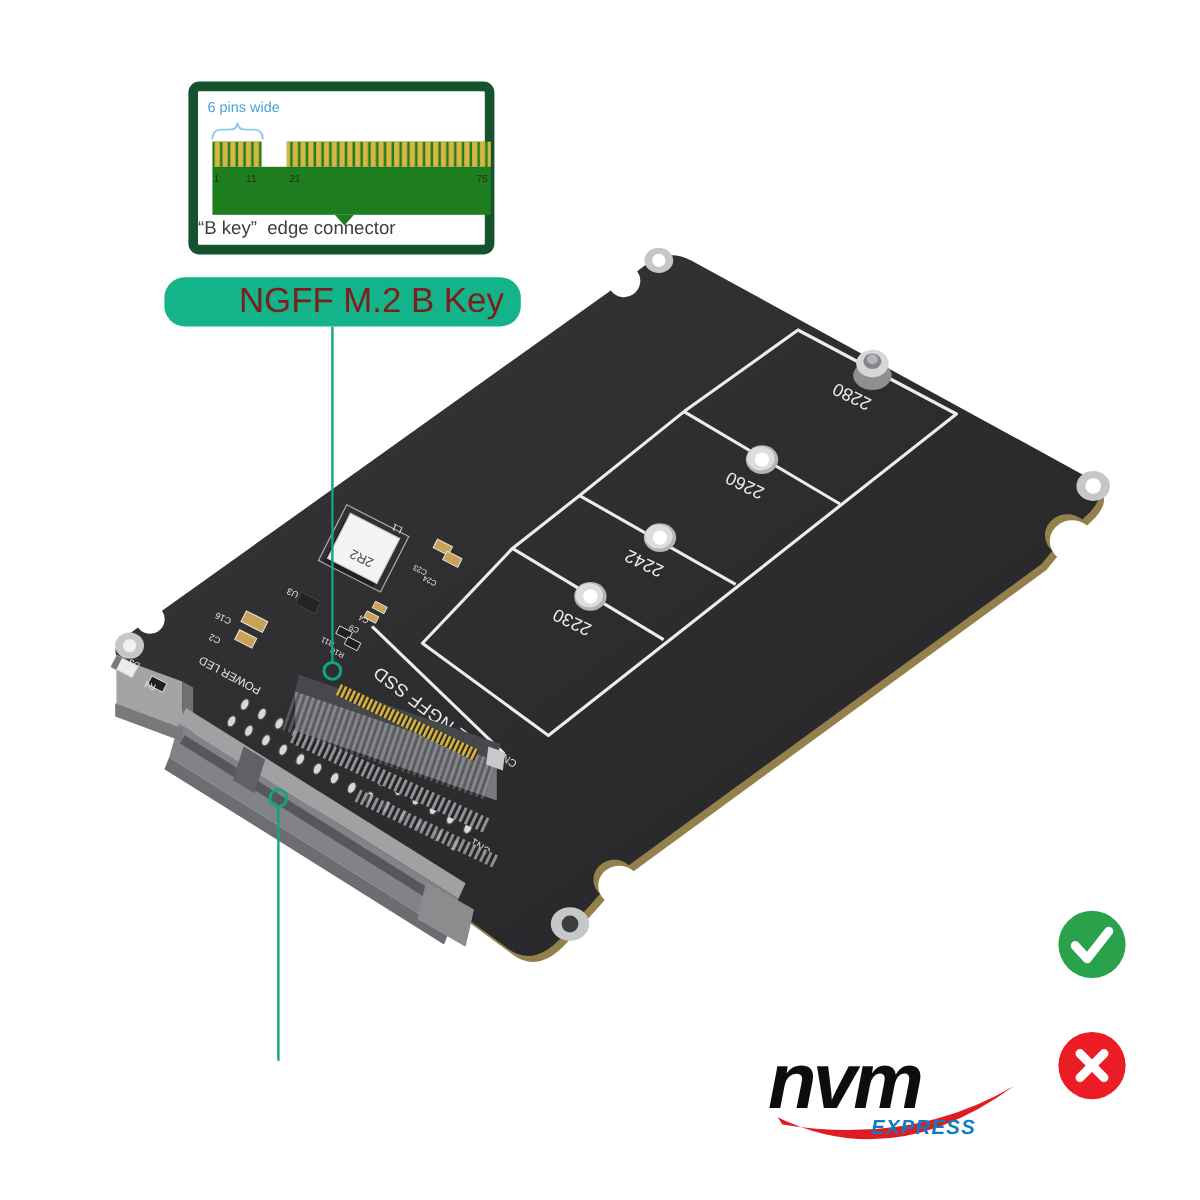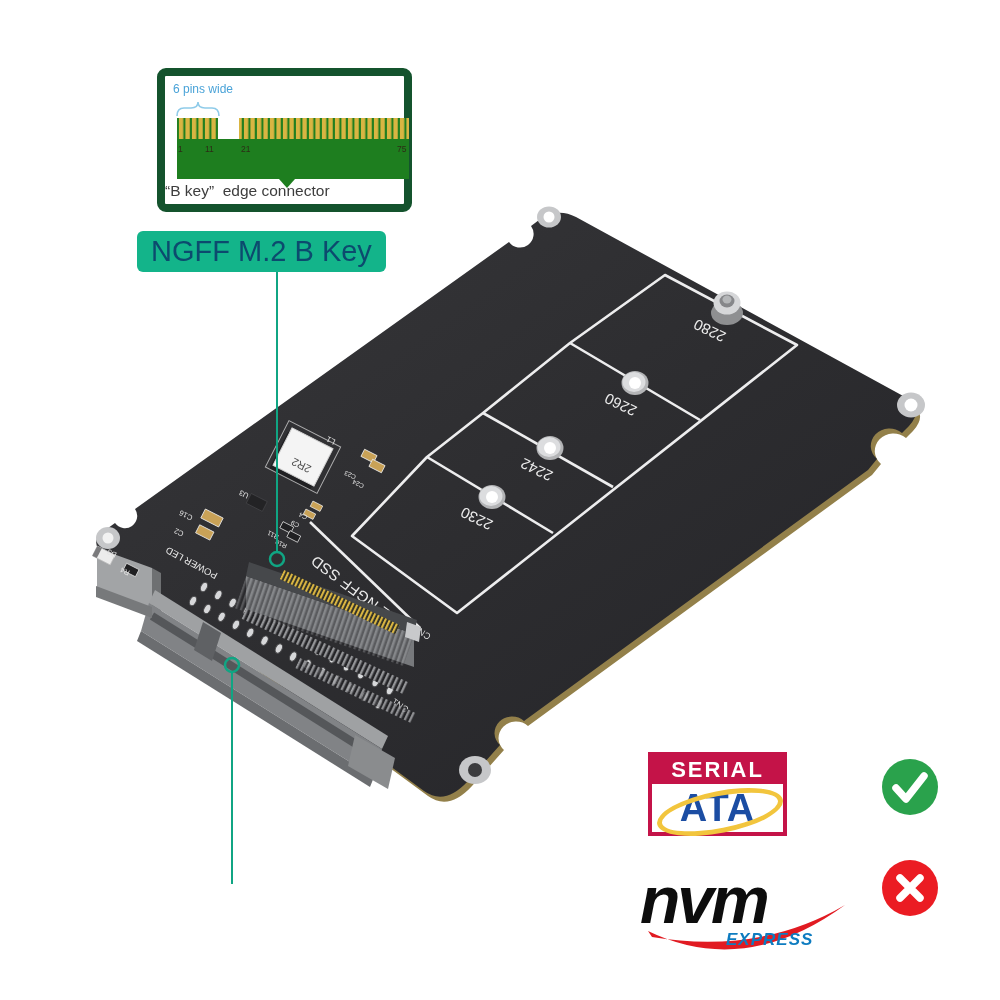--- a/index.html
+++ b/index.html
@@ -10,21 +10,21 @@
 
   
   #inset{left:133px;top:68px;width:255px;height:144px;background:#fff;
          border:8px solid #14532d;border-radius:9px;box-sizing:border-box;margin-left:24px;}
   #inset .pins-wide{position:absolute;left:8px;top:6px;font-size:12px;color:#4aa3d8;}
   #inset .caption{position:absolute;left:0;bottom:4px;width:100%;text-align:left;
                   font-size:15.5px;color:#3d3d3d;white-space:pre;}
 
   
   .callout-label{display:flex;align-items:center;justify-content:center;
-                 background:#13b48a;color:#0c4a6e;border-radius:6px;white-space:pre;}
+                 background:#13b48a;color:#7f1d1d;border-radius:17px;white-space:pre;padding-left:48px;}
   #label-m2{left:137px;top:231px;width:249px;height:41px;font-size:29px;}
   #label-sata{left:135px;top:884px;width:187px;height:45px;font-size:28px;}
 
   
   #logo-sata{left:648px;top:752px;width:139px;height:84px;background:#c41348;
              box-sizing:border-box;padding:4px;}
   #logo-sata .serial{height:28px;display:flex;align-items:center;justify-content:center;
              color:#fff;font-weight:800;font-size:22px;letter-spacing:2px;}
   #logo-sata .ata-box{position:relative;height:48px;background:#ffffff;
              display:flex;align-items:center;justify-content:center;}
@@ -251,27 +251,20 @@
         <text x="40" y="76">11</text>
         <text x="76" y="76">21</text>
         <text x="232" y="76">75</text>
       </g>
     </svg>
     <div class="caption">“B key”  edge connector</div>
   </div>
 
   <div id="label-m2" class="abs callout-label">NGFF M.2 B Key</div>
 
-  <div id="logo-sata" class="abs">
-    <div class="serial">SERIAL</div>
-    <div class="ata-box">
-      <span class="ata">ATA</span>
-      <div class="swoosh"></div>
-    </div>
-  </div>
   <svg class="abs" style="left:880px;top:757px" width="60" height="60" viewBox="0 0 60 60">
     <circle cx="30" cy="30" r="28" fill="#2aa24c"></circle>
     <path d="M16,31 L26,42 L44,19" stroke="#ffffff" stroke-width="7.5" fill="none" stroke-linecap="round" stroke-linejoin="round"></path>
   </svg>
 
   <div id="logo-nvme" class="abs">
     <svg width="215" height="100" viewBox="0 0 215 100">
       <path d="M10,63 Q107,110 207,37 Q122,87 14,69 Z" fill="#e11b22"></path>
     </svg>
     <span class="nvm">nvm</span>

